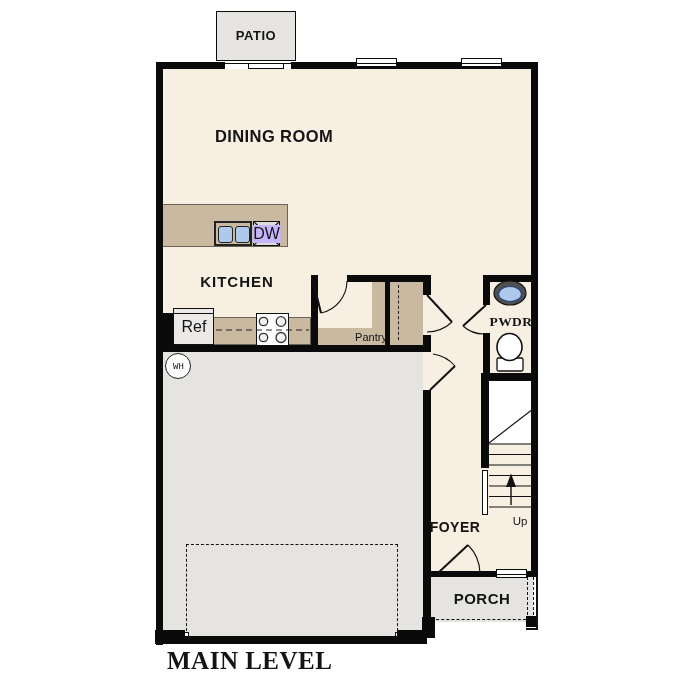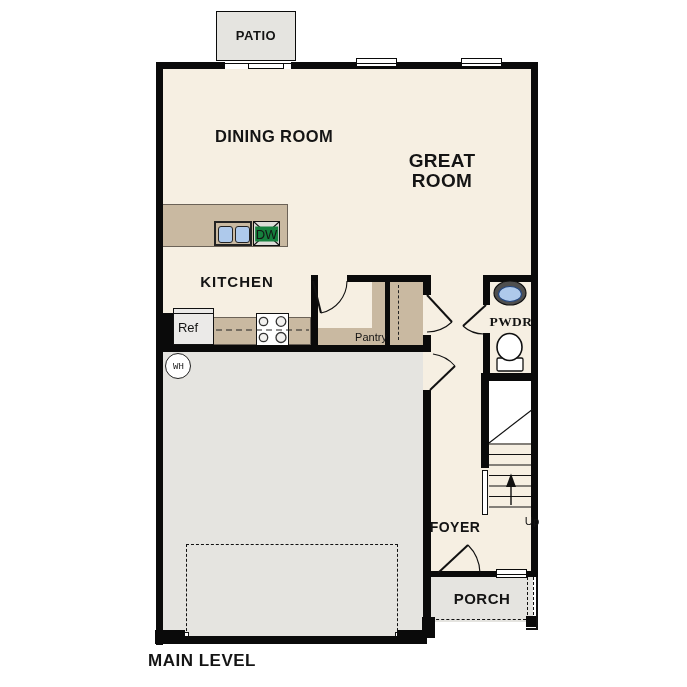--- a/index.html
+++ b/index.html
@@ -153,28 +153,24 @@
       <path d="M463,326 A31,31 0 0 0 484,334" stroke-width="1.1"></path>
     </g>
     <g fill="none" stroke="#111">
       <path d="M438,573 L468,545" stroke-width="2"></path>
       <path d="M468,545 A41,41 0 0 1 480,573" stroke-width="1.1"></path>
     </g>
   </svg>
 
   <div class="lbl" style="left:256px;top:35px;font-size:13px;letter-spacing:0.5px;">PATIO</div>
   <div class="lbl" style="left:258px;top:136px;font-size:16.5px;letter-spacing:0.4px;margin-left:16px;">DINING ROOM</div>
-  <div class="lbl" style="left:442px;top:171px;font-size:19px;line-height:20px;letter-spacing:0.3px;">
-    <span>GREAT</span><br>
-    <span>ROOM</span>
-  </div>
   <div class="lbl" style="left:237px;top:281px;font-size:15px;letter-spacing:1px;">KITCHEN</div>
   <div class="lbl reg" style="left:351px;top:337px;font-size:11px;padding-left:40px;">Pantry</div>
   <div class="lbl" style="left:511px;top:322px;font-size:13.5px;letter-spacing:0.4px;font-family:Liberation Serif, serif;">PWDR</div>
   <div class="lbl" style="left:455px;top:527px;font-size:14px;letter-spacing:0.5px;">FOYER</div>
-  <div class="lbl reg" style="left:510px;top:521px;font-size:11.5px;padding-left:44px;">Up</div>
+  <div class="lbl reg" style="left:498px;top:521px;font-size:11.5px;padding-left:44px;">Up</div>
   <div class="lbl" style="left:482px;top:598px;font-size:15px;letter-spacing:0.5px;">PORCH</div>
-  <div class="lbl reg" style="left:188px;top:327px;font-size:13px;">Ref</div>
-  <div class="lbl reg" style="left:266.5px;top:234px;font-size:13px;background:#15803d;padding:0 1px;">DW</div>
+  <div class="lbl reg" style="left:194px;top:327px;font-size:16px;">Ref</div>
+  <div class="lbl reg" style="left:266.5px;top:234px;font-size:16px;background:#c4b5fd;padding:0 1px;">DW</div>
   <div class="lbl reg" style="left:178.5px;top:366.5px;font-size:9px;font-family:Liberation Mono, monospace;">WH</div>
-  <div class="lbl" style="left:148px;top:661px;font-size:17px;transform:translate(0,-50%);letter-spacing:0.5px;">MAIN LEVEL</div>
+  <div class="lbl" style="left:167px;top:661px;font-size:25px;transform:translate(0,-50%);letter-spacing:0.5px;font-family:Liberation Serif, serif;">MAIN LEVEL</div>
 
 </div>
 
 </body></html>

